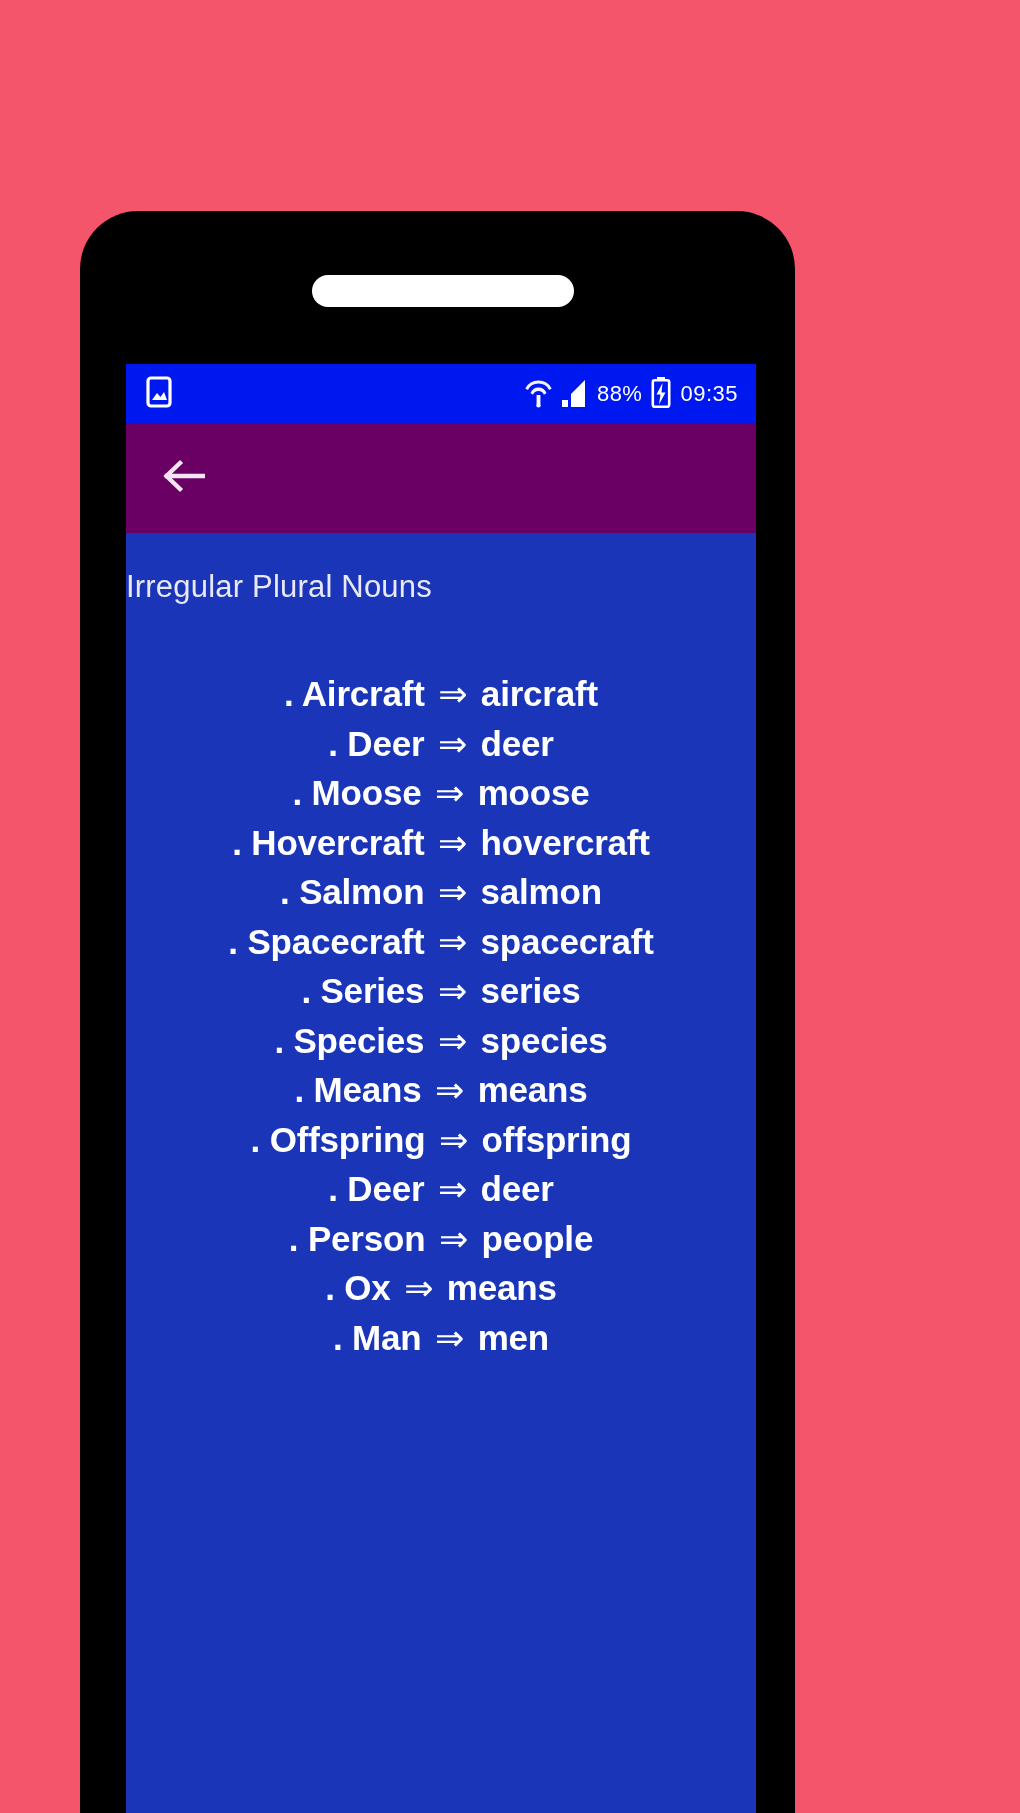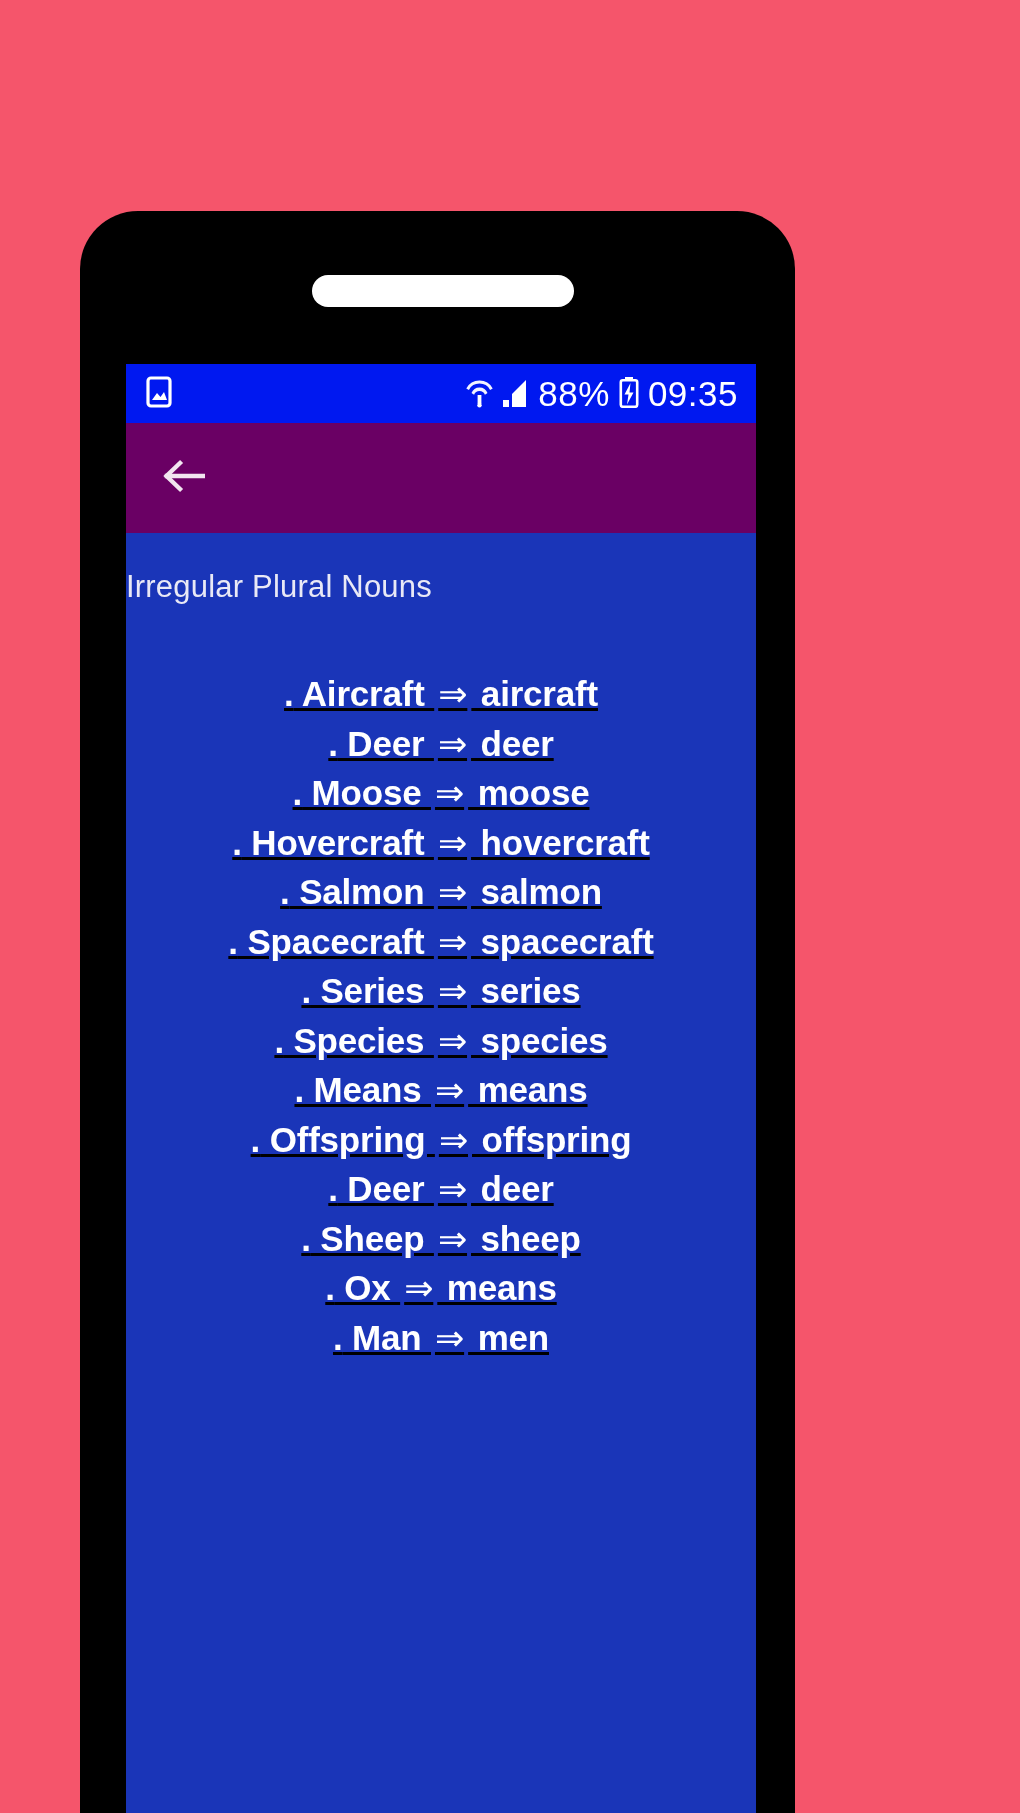--- a/index.html
+++ b/index.html
@@ -63,21 +63,21 @@
     align-items: center;
   }
   .status-right {
     margin-left: auto;
     display: flex;
     align-items: center;
     gap: 9px;
   }
   .status-text {
     color: #ffffff;
-    font-size: 35px;
+    font-size: 22px;
     font-weight: 400;
     letter-spacing: 0.5px;
     line-height: 1;
   }
   .si {
     display: block;
   }
 
   
   #app-bar {
@@ -110,21 +110,20 @@
     color: #e9e9f6;
     font-size: 31px;
     font-weight: 400;
     letter-spacing: 0.2px;
     margin: 0 0 64px 0;
   }
   #noun-list {
     list-style: none;
     margin: 0;
     padding: 0;
-    text-decoration: underline;
   }
   .noun-row {
     color: #ffffff;
     font-size: 35px;
     font-weight: bold;
     text-align: center;
     line-height: 49.5px;
     white-space: nowrap;
     letter-spacing: -0.2px;
   }
@@ -208,21 +207,21 @@
           <li class="noun-row"><span class="noun-bullet">.</span><span> Deer </span><span class="noun-arrow">⇒</span><span> deer</span></li>
           <li class="noun-row"><span class="noun-bullet">.</span><span> Moose </span><span class="noun-arrow">⇒</span><span> moose</span></li>
           <li class="noun-row"><span class="noun-bullet">.</span><span> Hovercraft </span><span class="noun-arrow">⇒</span><span> hovercraft</span></li>
           <li class="noun-row"><span class="noun-bullet">.</span><span> Salmon </span><span class="noun-arrow">⇒</span><span> salmon</span></li>
           <li class="noun-row"><span class="noun-bullet">.</span><span> Spacecraft </span><span class="noun-arrow">⇒</span><span> spacecraft</span></li>
           <li class="noun-row"><span class="noun-bullet">.</span><span> Series </span><span class="noun-arrow">⇒</span><span> series</span></li>
           <li class="noun-row"><span class="noun-bullet">.</span><span> Species </span><span class="noun-arrow">⇒</span><span> species</span></li>
           <li class="noun-row"><span class="noun-bullet">.</span><span> Means </span><span class="noun-arrow">⇒</span><span> means</span></li>
           <li class="noun-row"><span class="noun-bullet">.</span><span> Offspring </span><span class="noun-arrow">⇒</span><span> offspring</span></li>
           <li class="noun-row"><span class="noun-bullet">.</span><span> Deer </span><span class="noun-arrow">⇒</span><span> deer</span></li>
-          <li class="noun-row"><span class="noun-bullet">.</span><span> Sheep </span><span class="noun-arrow">⇒</span><span> sheep</span></li>
+          <li class="noun-row"><span class="noun-bullet">.</span><span> Person </span><span class="noun-arrow">⇒</span><span> people</span></li>
           <li class="noun-row"><span class="noun-bullet">.</span><span> Ox </span><span class="noun-arrow">⇒</span><span> means</span></li>
           <li class="noun-row"><span class="noun-bullet">.</span><span> Man </span><span class="noun-arrow">⇒</span><span> men</span></li>
         </ul>
 
     </div>
 
   </div>
 </div>
 
 </body></html>

